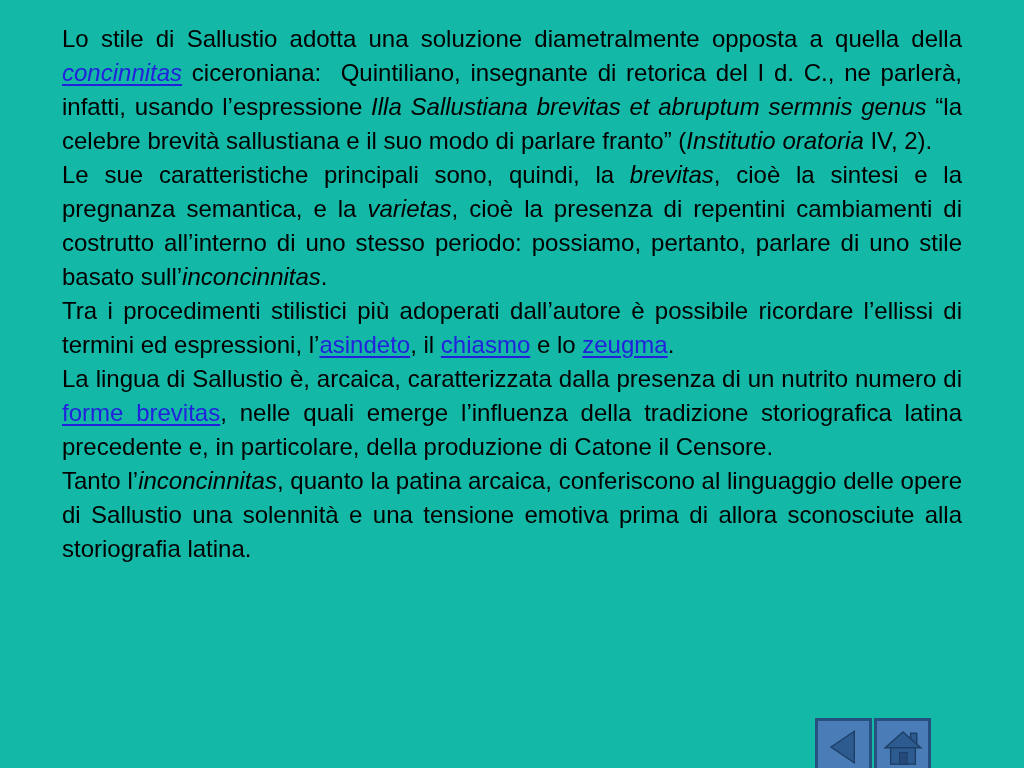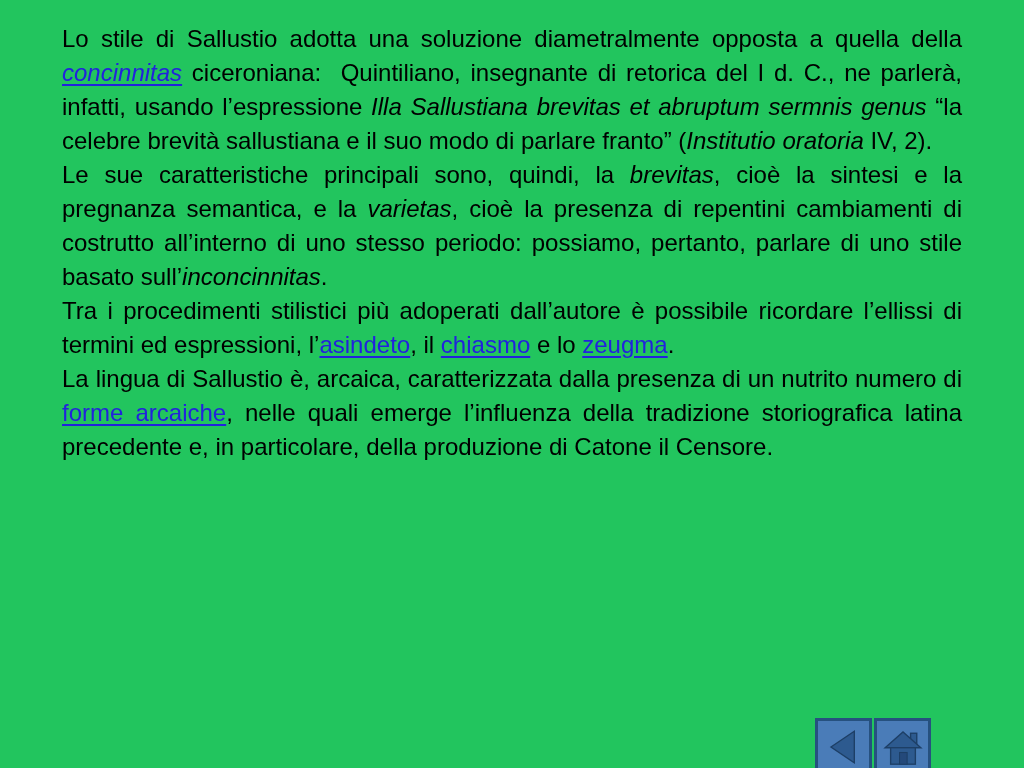--- a/index.html
+++ b/index.html
@@ -5,21 +5,21 @@
   html, body {
     margin: 0; padding: 0;
     width: 1024px; height: 768px;
     overflow: hidden;
     background: #ffffff;
     font-family: "Liberation Sans", sans-serif;
   }
   .slide {
     position: relative;
     width: 1024px; height: 768px;
-    background: #22c55e;
+    background: #14b8a6;
   }
   .slide-text {
     position: absolute;
     left: 62px; top: 22px;
     width: 900px;
     font-size: 24px;
     line-height: 34px;
     color: #000000;
     text-align: justify;
     text-justify: inter-word;
@@ -54,21 +54,22 @@
 </style>
 </head>
 <body>
 
 <div class="slide">
 
   <div class="slide-text">
       <p class="para"><span class="run normal">Lo stile di Sallustio adotta una soluzione diametralmente opposta a quella della </span><a class="run link-italic" href="#">concinnitas</a><span class="run normal"> ciceroniana: &nbsp;Quintiliano, insegnante di retorica del I d. C., ne parlerà, infatti, usando l’espressione </span><span class="run italic">Illa Sallustiana brevitas et abruptum sermnis genus</span><span class="run normal"> “la celebre brevità sallustiana e il suo modo di parlare franto” (</span><span class="run italic">Institutio oratoria</span><span class="run normal"> IV, 2).</span></p>
       <p class="para"><span class="run normal">Le sue caratteristiche principali sono, quindi, la </span><span class="run italic">brevitas</span><span class="run normal">, cioè la sintesi e la pregnanza semantica, e la </span><span class="run italic">varietas</span><span class="run normal">, cioè la presenza di repentini cambiamenti di costrutto all’interno di uno stesso periodo: possiamo, pertanto, parlare di uno stile basato sull’</span><span class="run italic">inconcinnitas</span><span class="run normal">.</span></p>
       <p class="para"><span class="run normal">Tra i procedimenti stilistici più adoperati dall’autore è possibile ricordare l’ellissi di termini ed espressioni, l’</span><a class="run link" href="#">asindeto</a><span class="run normal">, il </span><a class="run link" href="#">chiasmo</a><span class="run normal"> e lo </span><a class="run link" href="#">zeugma</a><span class="run normal">.</span></p>
-      <p class="para"><span class="run normal">La lingua di Sallustio è, arcaica, caratterizzata dalla presenza di un nutrito numero di </span><a class="run link" href="#">forme arcaiche</a><span class="run normal">, nelle quali emerge l’influenza della tradizione storiografica latina precedente e, in particolare, della produzione di Catone il Censore.</span></p>
+      <p class="para"><span class="run normal">La lingua di Sallustio è, arcaica, caratterizzata dalla presenza di un nutrito numero di </span><a class="run link" href="#">forme brevitas</a><span class="run normal">, nelle quali emerge l’influenza della tradizione storiografica latina precedente e, in particolare, della produzione di Catone il Censore.</span></p>
+      <p class="para"><span class="run normal">Tanto l’</span><span class="run italic">inconcinnitas</span><span class="run normal">, quanto la patina arcaica, conferiscono al linguaggio delle opere di Sallustio una solennità e una tensione emotiva prima di allora sconosciute alla storiografia latina.</span></p>
     </div>
 
   <div class="nav-buttons">
     <button class="nav-btn">
       <span>
         <svg width="44" height="44" viewBox="0 0 64 64">
           <polygon points="13,32 47,9 47,55" fill="#2d5a8f" stroke="#1d3f66" stroke-width="2"></polygon>
         </svg>
       </span>
     </button>

